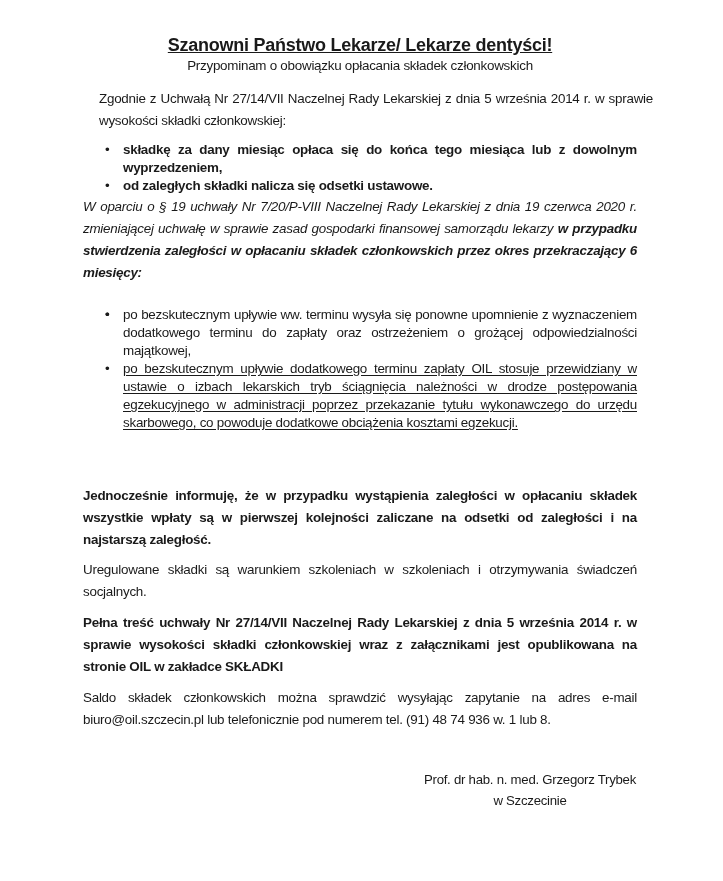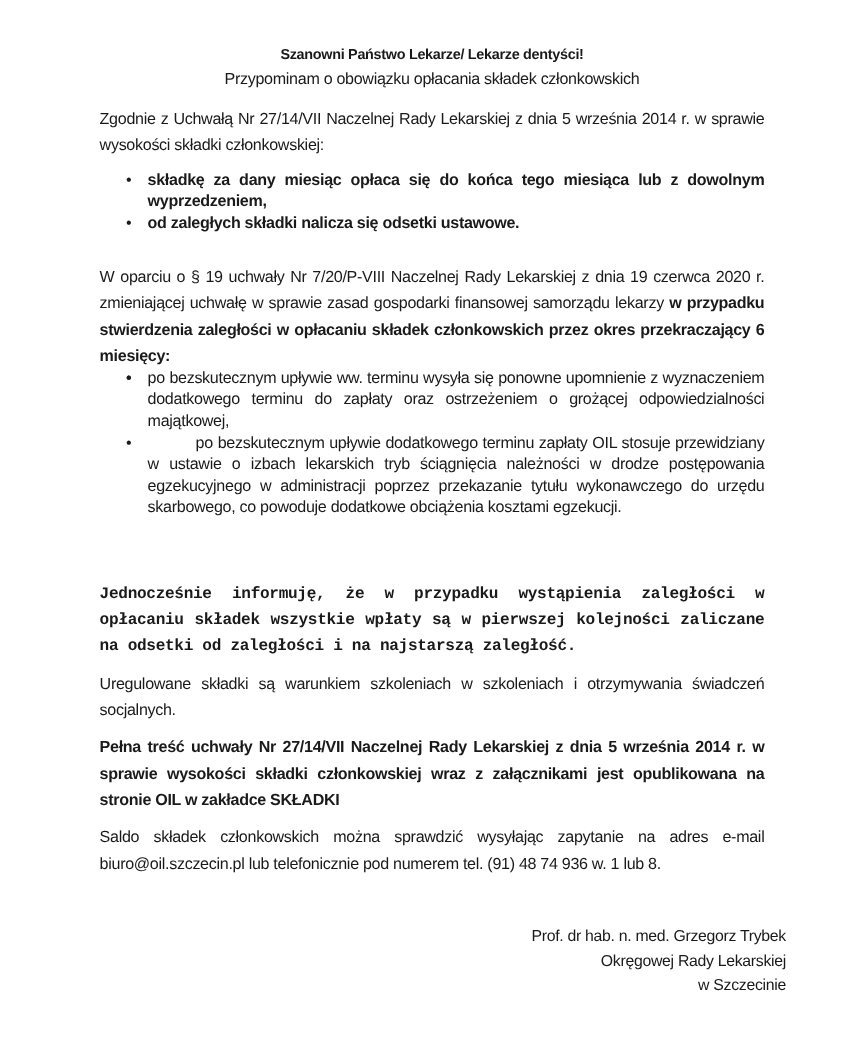--- a/index.html
+++ b/index.html
@@ -25,22 +25,23 @@
     }
     .center {
       text-align: center;
     }
     .title {
       position: absolute;
       top: 34px;
       left: 0;
       width: 554px;
       font-weight: bold;
-      font-size: 12px;
+      font-size: 18px;
       line-height: 22px;
+      text-decoration: underline;
     }
     .subtitle {
       position: absolute;
       top: 55px;
       left: 0;
       width: 554px;
       line-height: 22px;
       text-align: center;
     }
     .block {
@@ -66,86 +67,85 @@
       text-align: justify;
       line-height: 18px;
     }
     ul.blist li .bullet {
       position: absolute;
       left: 22px;
       top: 0;
       font-weight: normal;
     }
     .u {
+      text-decoration: underline;
       text-underline-offset: 2px;
-      margin-left: 40px;
     }
     .sig {
       position: absolute;
       left: 405px;
       top: 770px;
       width: 250px;
-      text-align: right;
+      text-align: center;
       font-size: 13.2px;
       line-height: 20.5px;
       letter-spacing: -0.25px;
     }
     .sig div { white-space: nowrap; }
   </style>
 </head>
 <body>
 
 <div class="page">
 
   <div class="title center">Szanowni Państwo Lekarze/ Lekarze dentyści!</div>
   <div class="subtitle center">Przypominam o obowiązku opłacania składek członkowskich</div>
 
-  <div class="block p" style="top:88px;">Zgodnie z Uchwałą Nr 27/14/VII Naczelnej Rady Lekarskiej z dnia 5 września 2014 r. w sprawie wysokości składki członkowskiej:</div>
+  <div class="block p" style="top:88px;margin-left:16px;">Zgodnie z Uchwałą Nr 27/14/VII Naczelnej Rady Lekarskiej z dnia 5 września 2014 r. w sprawie wysokości składki członkowskiej:</div>
 
   <div class="block" style="top:141px;">
     <ul class="blist b">
       <li>
         <span class="bullet">•</span>
         <span>składkę za dany miesiąc opłaca się do końca tego miesiąca lub z dowolnym wyprzedzeniem,</span>
       </li>
       <li>
         <span class="bullet">•</span>
         <span>od zaległych składki nalicza się odsetki ustawowe.</span>
       </li>
     </ul>
   </div>
 
-  <div class="block p" style="top:220px;">
+  <div class="block p" style="top:196px;font-style:italic;">
     <span>W oparciu o § 19 uchwały Nr 7/20/P-VIII Naczelnej Rady Lekarskiej z dnia 19 czerwca 2020 r. zmieniającej uchwałę w sprawie zasad gospodarki finansowej samorządu lekarzy</span>
     <span class="b">w przypadku stwierdzenia zaległości w opłacaniu składek członkowskich przez okres przekraczający 6 miesięcy:</span>
   </div>
 
   <div class="block" style="top:306px;">
     <ul class="blist">
       <li>
         <span class="bullet">•</span>
       </li>
       <li>
         <span class="bullet">•</span>
         <span>po bezskutecznym upływie ww. terminu wysyła się ponowne upomnienie z wyznaczeniem dodatkowego terminu do zapłaty oraz ostrzeżeniem o grożącej odpowiedzialności majątkowej,</span>
       </li>
       <li>
         <span class="bullet">•</span>
         <span class="u">po bezskutecznym upływie dodatkowego terminu zapłaty OIL stosuje przewidziany w ustawie o izbach lekarskich tryb ściągnięcia należności w drodze postępowania egzekucyjnego w administracji poprzez przekazanie tytułu wykonawczego do urzędu skarbowego, co powoduje dodatkowe obciążenia kosztami egzekucji.</span>
       </li>
     </ul>
   </div>
 
-  <div class="block p b" style="top:485px;font-family:Liberation Mono, monospace;">Jednocześnie informuję, że w przypadku wystąpienia zaległości w opłacaniu składek wszystkie wpłaty są w pierwszej kolejności zaliczane na odsetki od zaległości i na najstarszą zaległość.</div>
+  <div class="block p b" style="top:485px;">Jednocześnie informuję, że w przypadku wystąpienia zaległości w opłacaniu składek wszystkie wpłaty są w pierwszej kolejności zaliczane na odsetki od zaległości i na najstarszą zaległość.</div>
 
   <div class="block p" style="top:559px;">Uregulowane składki są warunkiem szkoleniach w szkoleniach i otrzymywania świadczeń socjalnych.</div>
 
   <div class="block p" style="top:612px;font-weight:bold;">Pełna treść uchwały Nr 27/14/VII Naczelnej Rady Lekarskiej z dnia 5 września 2014 r. w sprawie wysokości składki członkowskiej wraz z załącznikami jest opublikowana na stronie OIL w zakładce SKŁADKI</div>
 
   <div class="block p" style="top:687px;">Saldo składek członkowskich można sprawdzić wysyłając zapytanie na adres e-mail biuro@oil.szczecin.pl lub telefonicznie pod numerem tel. (91) 48 74 936 w. 1 lub 8.</div>
 
 </div>
 
 <div class="sig">
   <div>Prof. dr hab. n. med. Grzegorz Trybek</div>
-  <div>Okręgowej Rady Lekarskiej</div>
   <div>w Szczecinie</div>
 </div>
 
 </body></html>

